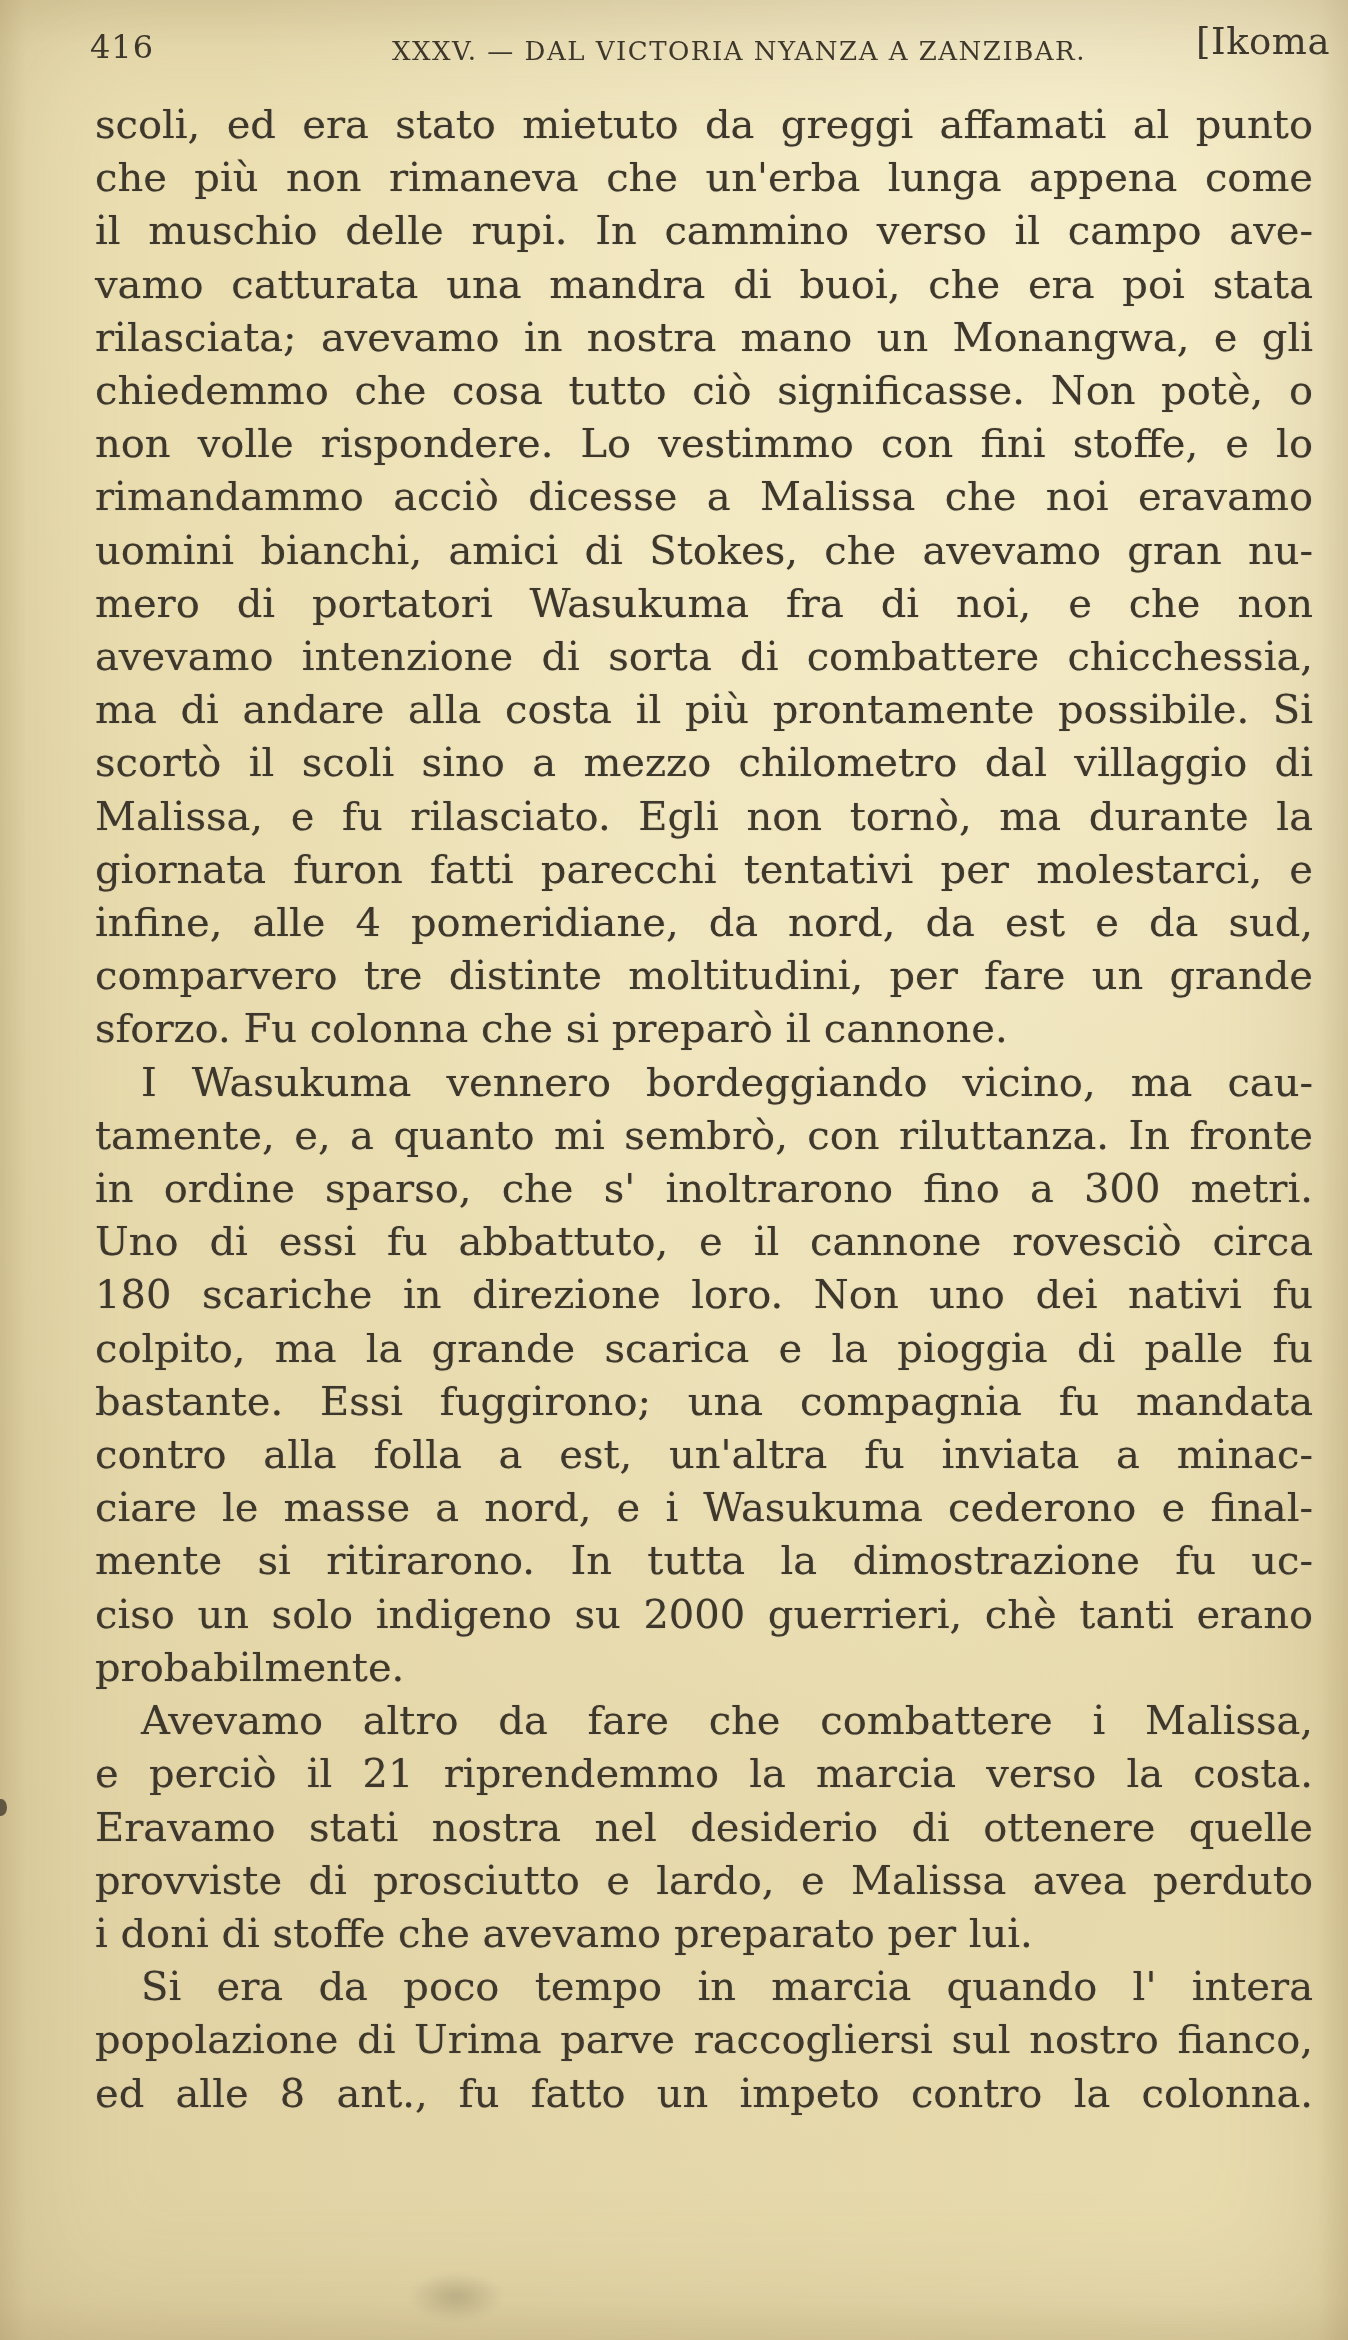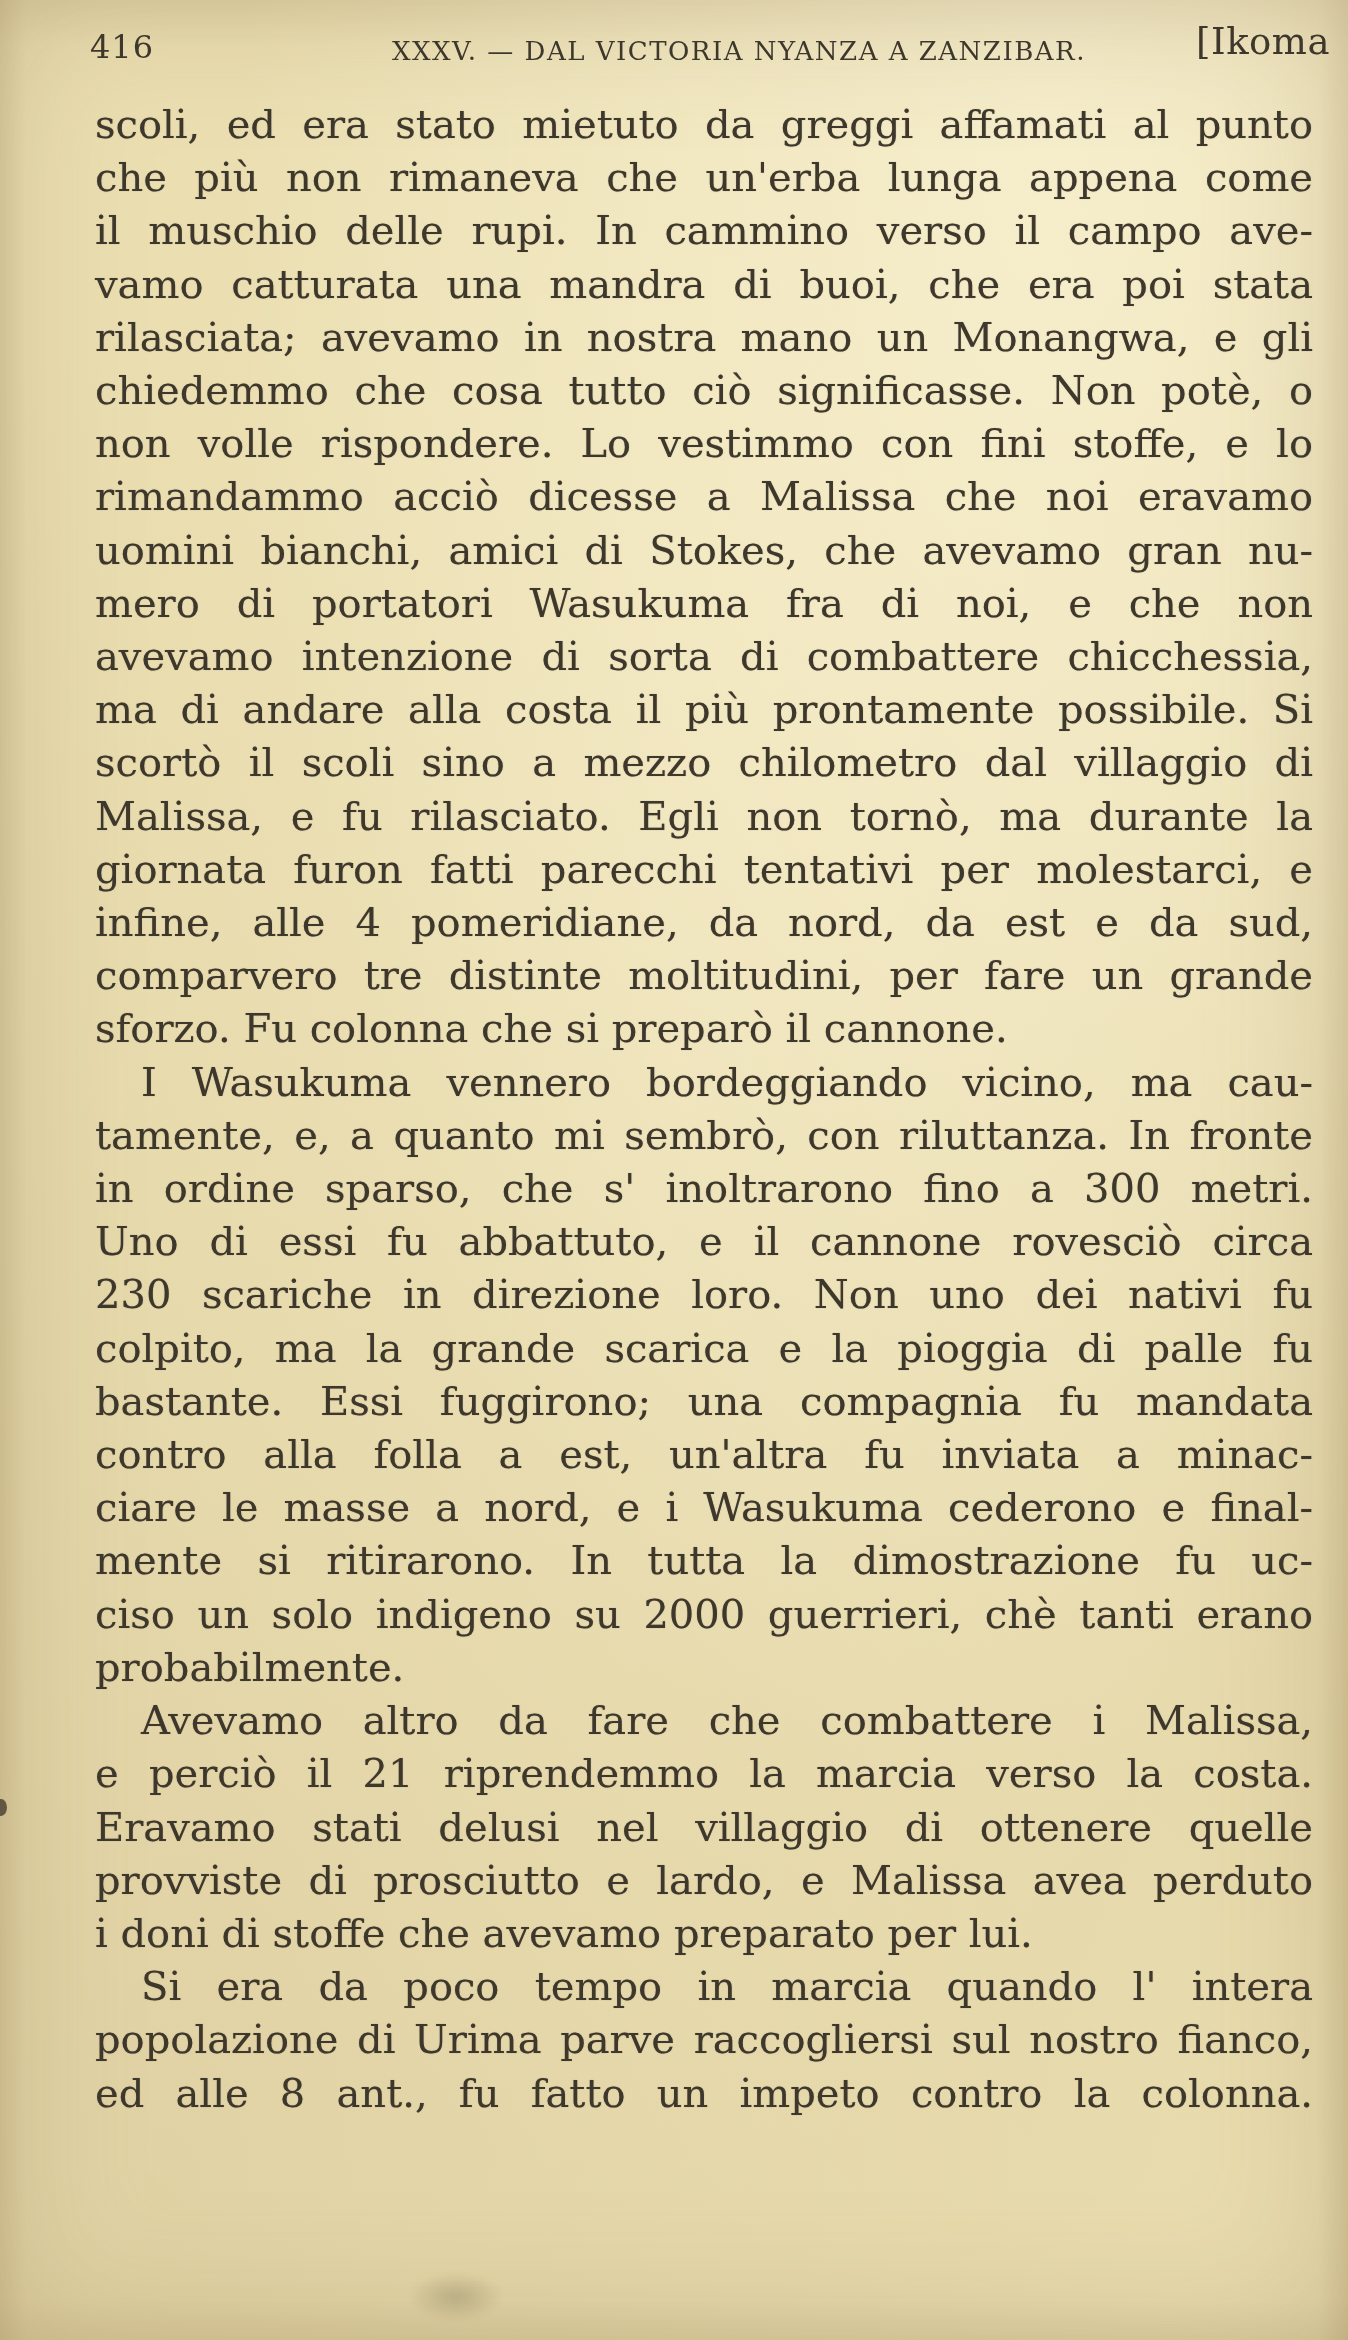--- a/index.html
+++ b/index.html
@@ -116,31 +116,31 @@
       <div class="line">scortò il scoli sino a mezzo chilometro dal villaggio di</div>
       <div class="line">Malissa, e fu rilasciato. Egli non tornò, ma durante la</div>
       <div class="line">giornata furon fatti parecchi tentativi per molestarci, e</div>
       <div class="line">infine, alle 4 pomeridiane, da nord, da est e da sud,</div>
       <div class="line">comparvero tre distinte moltitudini, per fare un grande</div>
       <div class="line flush-left">sforzo. Fu colonna che si preparò il cannone.</div>
       <div class="line indent">I Wasukuma vennero bordeggiando vicino, ma cau-</div>
       <div class="line">tamente, e, a quanto mi sembrò, con riluttanza. In fronte</div>
       <div class="line">in ordine sparso, che s' inoltrarono fino a 300 metri.</div>
       <div class="line">Uno di essi fu abbattuto, e il cannone rovesciò circa</div>
-      <div class="line">230 scariche in direzione loro. Non uno dei nativi fu</div>
+      <div class="line">180 scariche in direzione loro. Non uno dei nativi fu</div>
       <div class="line">colpito, ma la grande scarica e la pioggia di palle fu</div>
       <div class="line">bastante. Essi fuggirono; una compagnia fu mandata</div>
       <div class="line">contro alla folla a est, un'altra fu inviata a minac-</div>
       <div class="line">ciare le masse a nord, e i Wasukuma cederono e final-</div>
       <div class="line">mente si ritirarono. In tutta la dimostrazione fu uc-</div>
       <div class="line">ciso un solo indigeno su 2000 guerrieri, chè tanti erano</div>
       <div class="line flush-left">probabilmente.</div>
       <div class="line indent">Avevamo altro da fare che combattere i Malissa,</div>
       <div class="line">e perciò il 21 riprendemmo la marcia verso la costa.</div>
-      <div class="line">Eravamo stati delusi nel villaggio di ottenere quelle</div>
+      <div class="line">Eravamo stati nostra nel desiderio di ottenere quelle</div>
       <div class="line">provviste di prosciutto e lardo, e Malissa avea perduto</div>
       <div class="line flush-left">i doni di stoffe che avevamo preparato per lui.</div>
       <div class="line indent">Si era da poco tempo in marcia quando l' intera</div>
       <div class="line">popolazione di Urima parve raccogliersi sul nostro fianco,</div>
       <div class="line">ed alle 8 ant., fu fatto un impeto contro la colonna.</div>
     </div>
 
   <div class="edge-mark"></div>
   <div class="smudge"></div>
 

